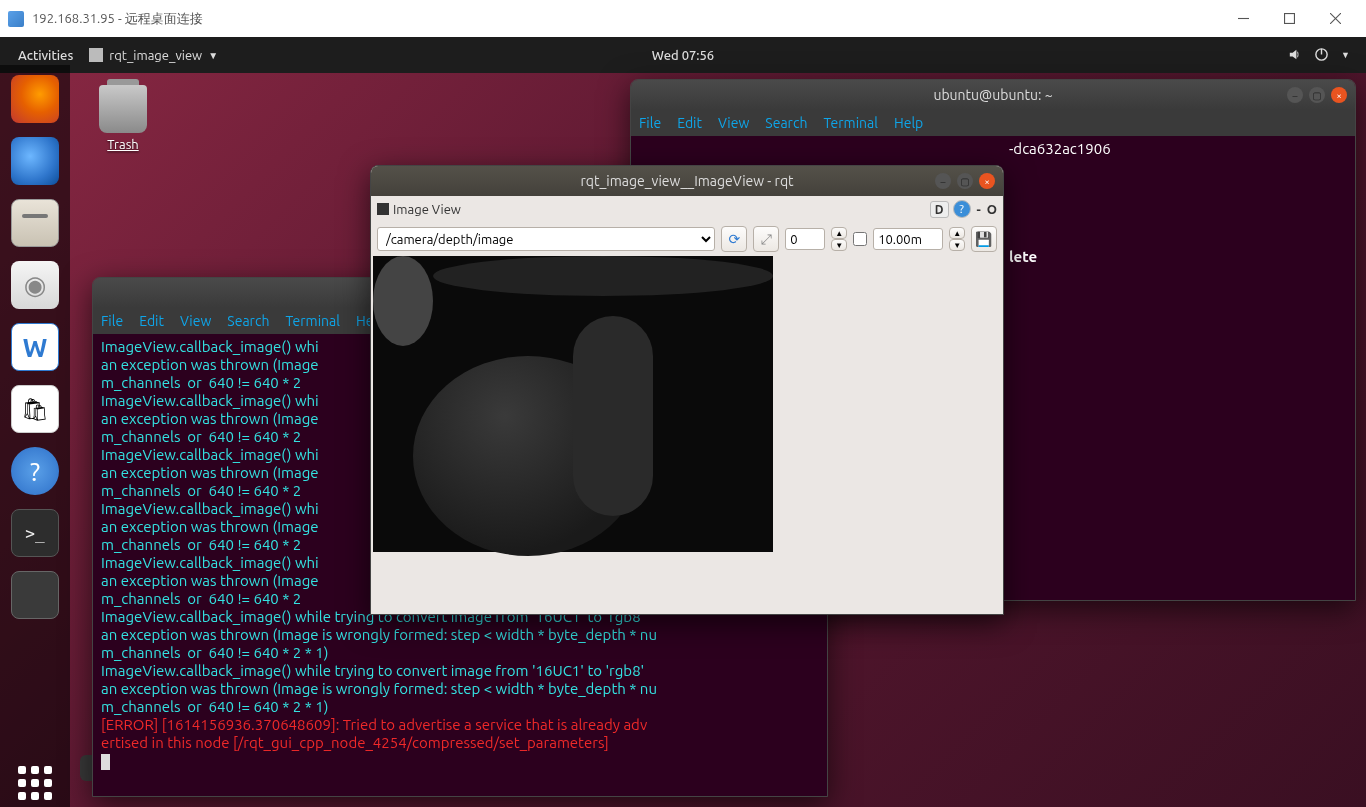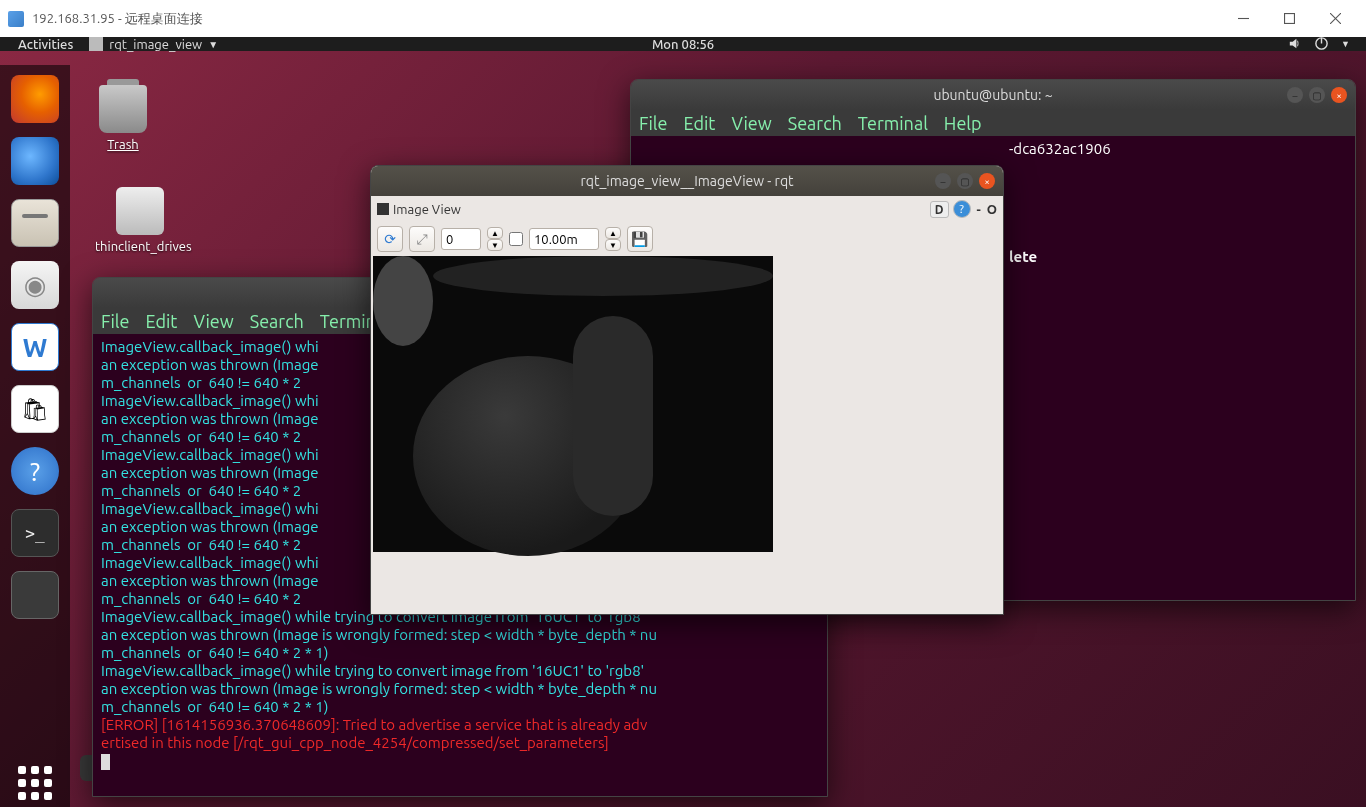--- a/index.html
+++ b/index.html
@@ -6,21 +6,21 @@
 body { width: 1366px; height: 807px; overflow: hidden; background: #f0f0f0; position: relative; }
 
 .rdp-titlebar { height: 37px; background: #fff; display: flex; align-items: center; padding: 0 8px; font-size: 13px; color: #555; }
 .rdp-titlebar .rdp-icon { width: 16px; height: 16px; background: linear-gradient(135deg,#5aa0e8,#3a7fc8); margin-right: 8px; border-radius:2px; }
 .rdp-titlebar .spacer { flex: 1; }
 .rdp-titlebar .winbtn { width: 46px; height: 30px; display: flex; align-items: center; justify-content: center; color: #555; font-size: 14px; cursor:pointer; }
 .rdp-titlebar .winbtn svg{width:11px;height:11px;}
 
 .desktop { position: absolute; top: 37px; left: 0; right: 0; bottom: 0; background: linear-gradient(135deg, #8a2843 0%, #5d1932 40%, #3a0f22 100%); }
 
-.topbar { height: 14px; background: #1d1d1d; color: #ddd; display: flex; align-items: center; padding: 0 10px; font-size: 13px; }
+.topbar { height: 36px; background: #1d1d1d; color: #ddd; display: flex; align-items: center; padding: 0 10px; font-size: 13px; }
 .topbar .activities { font-weight: 500; padding: 4px 8px; cursor:pointer; }
 .topbar .app-menu { display: flex; align-items: center; padding: 4px 8px; cursor:pointer; }
 .topbar .app-menu .app-ico { width: 14px; height: 14px; background: #bbb; margin-right: 6px; }
 .topbar .center { position: absolute; left: 50%; transform: translateX(-50%); font-weight: 500; }
 .topbar .right { margin-left: auto; display: flex; align-items: center; gap: 12px; padding-right: 6px;}
 .topbar .right svg { width: 15px; height: 15px; fill: #ddd; }
 
 .dock { position: absolute; left: 0; top: 28px; bottom: 0; width: 70px; background: rgba(0,0,0,0.55); display: flex; flex-direction: column; align-items: center; padding-top: 10px; gap: 14px; }
 .dock .dock-item { width: 48px; height: 48px; border-radius: 8px; display: flex; align-items: center; justify-content: center; font-size: 26px; cursor:pointer; position:relative;}
 .dock .firefox { background: radial-gradient(circle at 60% 40%, #ff9c00, #e66000 45%, #c13832 100%); color:#fff;}
@@ -46,21 +46,21 @@
 .desktop-icon .di-img{width:48px;height:48px;margin:0 auto 4px;border-radius:4px;}
 .trash-icon .di-img{background:linear-gradient(#c9c9c9,#8a8a8a);border-radius:4px 4px 8px 8px;position:relative;}
 .trash-icon .di-img::before{content:"";position:absolute;top:-6px;left:8px;right:8px;height:6px;background:#999;border-radius:3px 3px 0 0;}
 .drive-icon .di-img{background:linear-gradient(#eee,#bbb);border-radius:6px;}
 
 .window { position: absolute; border: 1px solid #444; border-radius: 8px 8px 0 0; box-shadow: 0 8px 30px rgba(0,0,0,0.6); overflow: hidden; }
 .win-title { height: 30px; background: linear-gradient(#4a4a4a,#3a3a3a); display: flex; align-items: center; justify-content: center; color: #ddd; font-size: 14px; position: relative; }
 .win-ctrls { position: absolute; right: 8px; display: flex; gap: 6px; }
 .win-ctrls span { width: 16px; height: 16px; border-radius: 50%; background: #555; display:flex;align-items:center;justify-content:center;font-size:10px;color:#222;cursor:pointer;}
 .win-ctrls .close { background: #e95420; color:#fff;}
-.win-menu { height: 26px; background: #3a3a3a; display: flex; align-items: center; padding: 0 8px; gap: 16px; color: #86efac; font-size: 18px; }
+.win-menu { height: 26px; background: #3a3a3a; display: flex; align-items: center; padding: 0 8px; gap: 16px; color: #0ea5e9; font-size: 14px; }
 .win-menu span{cursor:pointer;}
 
 .term-body { background: #2c001e; color: #ddd; font-family: "Ubuntu Mono", monospace; font-size: 15px; padding: 4px 8px; line-height: 1.2; white-space: pre; overflow:hidden;}
 .term-body .cyan{color:#34e2e2;}
 .term-body .red{color:#ef2929;}
 
 .rqt { background: #ebe7e4; }
 .rqt-body { padding: 0; }
 .rqt-header { height: 26px; display: flex; align-items: center; padding: 0 6px; font-size: 13px; color:#333;}
 .rqt-header .sq{width:12px;height:12px;background:#333;margin-right:4px;}
@@ -113,21 +113,21 @@
 
 <div class="desktop">
 
   <div class="topbar">
     <div class="activities">Activities</div>
     <div class="app-menu">
       <div class="app-ico"></div>
       <span>rqt_image_view</span>
       <span style="margin-left:6px;font-size:10px;">▼</span>
     </div>
-    <div class="center">Mon 08:56</div>
+    <div class="center">Wed 07:56</div>
     <div class="right">
       <span><svg viewBox="0 0 16 16">
             <path d="M3 6v4h3l4 3V3L6 6z"></path>
             <path d="M11 5c1 1 1 5 0 6" fill="none" stroke="#ddd"></path>
           </svg></span>
       <span><svg viewBox="0 0 16 16">
             <circle cx="8" cy="8" r="6" fill="none" stroke="#ddd" stroke-width="1.5"></circle>
             <line x1="8" y1="2" x2="8" y2="8" stroke="#ddd" stroke-width="1.5"></line>
           </svg></span>
       <span style="font-size:9px;color:#ddd;">▼</span>
@@ -157,24 +157,20 @@
         <span></span>
     </div>
   </div>
 
   <div class="tooltip">Show Applications</div>
 
   <div class="desktop-icon trash-icon" style="left:78px;top:48px;text-decoration:underline;">
     <div class="di-img"></div>
     <div>Trash</div>
   </div>
-  <div class="desktop-icon drive-icon" style="left:95px;top:150px;">
-    <div class="di-img"></div>
-    <div>thinclient_drives</div>
-  </div>
 
   <div class="window" style="left:630px; top:42px; width:726px; height:522px;">
     <div class="win-title">
       <span>ubuntu@ubuntu: ~</span>
       <div class="win-ctrls">
         <span>–</span>
         <span>▢</span>
         <span class="close">×</span>
       </div>
     </div>
@@ -241,20 +237,21 @@
         <span class="sq"></span>
         <span>Image View</span>
         <div class="spacer"></div>
         <span class="rbtn" style="background:#eee;font-weight:bold;">D</span>
         <span class="rbtn" style="background:#3b8ed8;color:#fff;border-radius:50%;width:18px;height:18px;text-align:center;">?</span>
         <span style="margin:0 6px;font-weight:bold;">-</span>
         <span style="font-weight:bold;">O</span>
       </div>
 
       <div class="rqt-row">
+        <select class="topic-select"><option>/camera/depth/image</option></select>
         <div class="btn" style="color:#2e7ad1;">⟳</div>
         <div class="btn" style="color:#888;">⤢</div>
         <input type="text" class="num-field" value="0" style="">
         <div style="display:flex;flex-direction:column;gap:0;">
           <div class="btn" style="height:12px;width:16px;font-size:8px;">▲</div>
           <div class="btn" style="height:12px;width:16px;font-size:8px;">▼</div>
         </div>
         <input type="checkbox" style="">
         <input type="text" class="max-field" value="10.00m" style="">
         <div style="display:flex;flex-direction:column;gap:0;">

